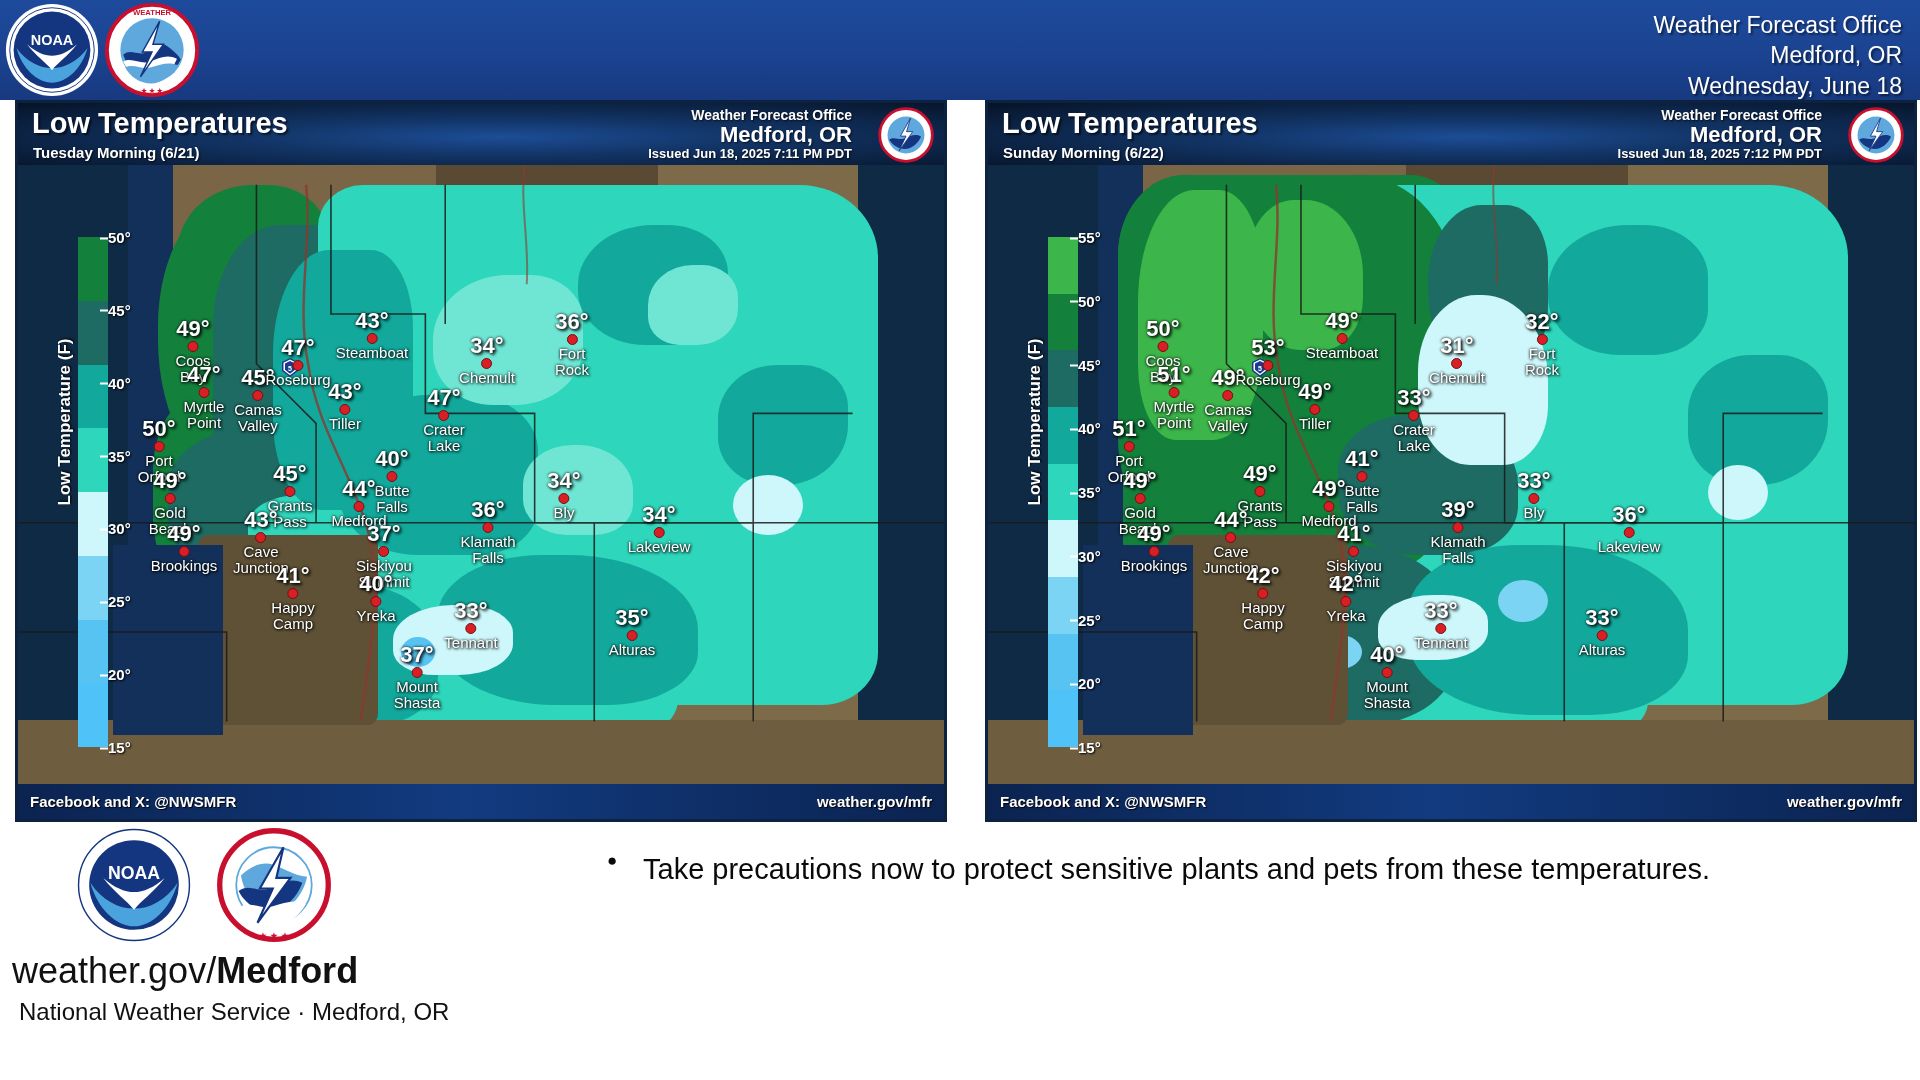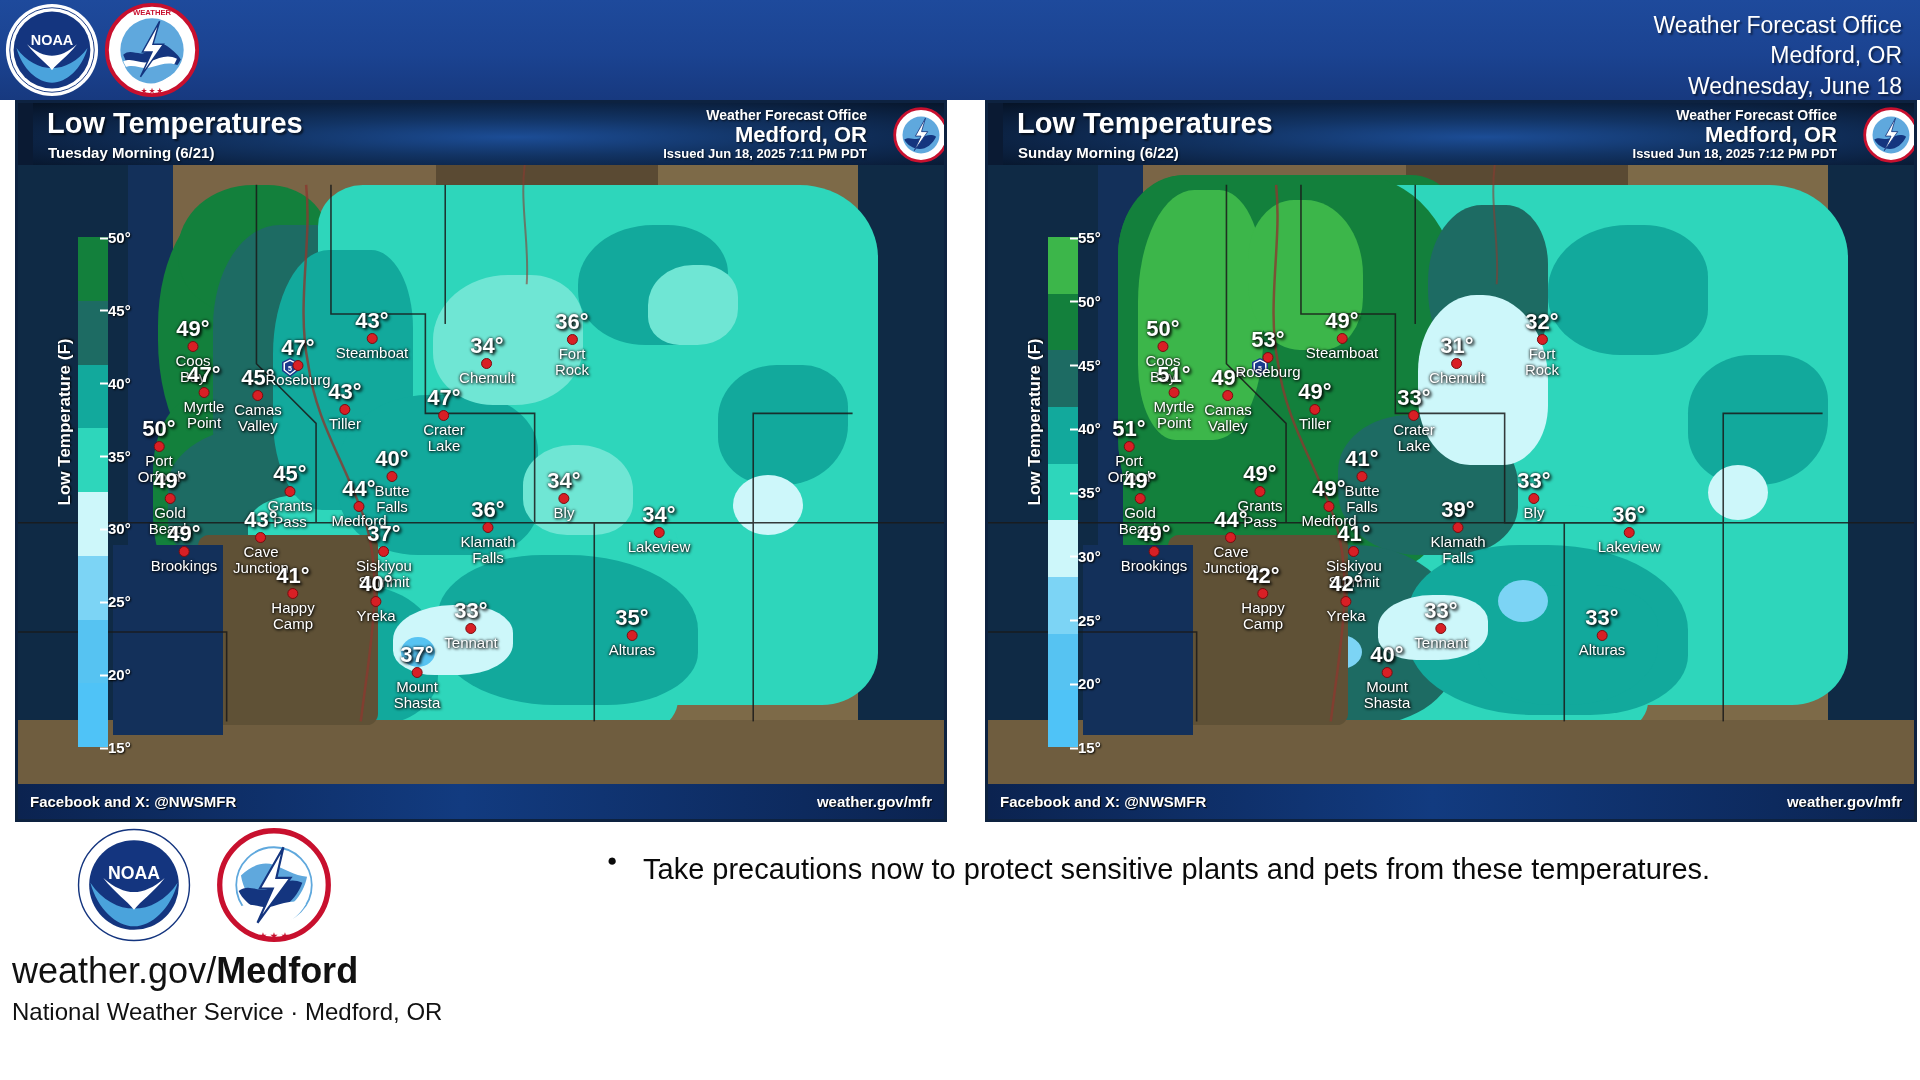--- a/index.html
+++ b/index.html
@@ -25,21 +25,21 @@
 
   
   .map-panel{
     position:absolute; top:100px; width:932px; height:722px;
     background:#0a1a33; border:3px solid #0d2240; overflow:hidden;
   }
   #map-left { left:15px; }
   #map-right{ left:985px; }
 
   .map-titlebar{
-    position:absolute; left:15px; top:0; width:100%; height:62px;
+    position:absolute; left:0; top:0; width:100%; height:62px;
     background:radial-gradient(ellipse at 52% 55%, #1c4d96 0%, #123465 38%, #061326 100%);
   }
   .map-title{
     position:absolute; left:14px; top:4px; color:#fff;
     font-size:29px; font-weight:bold; text-shadow:2px 2px 2px rgba(0,0,0,.6);
   }
   .map-subtitle{
     position:absolute; left:15px; top:41px; color:#fff;
     font-size:15px; font-weight:bold; text-shadow:1px 1px 2px rgba(0,0,0,.7);
   }
@@ -101,21 +101,21 @@
 
   
   .shield{ position:absolute; width:16px; height:19px; }
 
   
   .bottom{ position:absolute; left:0; top:822px; width:1920px; height:258px;
            background:#fff; }
   .brand-logos{ position:absolute; left:75px; top:4px; display:flex; gap:22px; }
   .brand-url{ position:absolute; left:12px; top:128px; font-size:36px; color:#111; }
   .brand-url b{ font-weight:bold; }
-  .brand-line2{ position:absolute; left:12px; top:176px; font-size:24px; color:#111; }
+  .brand-line2{ position:absolute; left:19px; top:176px; font-size:24px; color:#111; }
   .brand-line3{ position:absolute; left:12px; top:206px; font-size:24px; color:#111; }
 
   .bullets{ position:absolute; left:595px; top:30px; width:1310px; }
   .bullet{ position:relative; padding-left:48px; font-size:29px; color:#0a0a0a;
            line-height:1.18; margin-bottom:6px; }
   .bullet:before{ content:"\25CF"; position:absolute; left:12px; top:-1px;
                   font-size:17px; }
 </style>
 </head>
 <body>
@@ -536,21 +536,21 @@
           <span class="temp">49°</span>
           <span class="dot"></span>
           <span class="name">Brookings</span>
         </div>
         <div class="city" style="left: 240px; top: 202px;">
           <span class="temp">49°</span>
           <span class="dot"></span>
           <span class="name">Camas
 Valley</span>
         </div>
-        <div class="city" style="left: 280px; top: 164px;">
+        <div class="city" style="left: 280px; top: 172px;">
           <span class="temp">53°</span>
           <span class="dot"></span>
           <span class="name">Roseburg</span>
         </div>
         <div class="city" style="left: 327px; top: 216px;">
           <span class="temp">49°</span>
           <span class="dot"></span>
           <span class="name">Tiller</span>
         </div>
         <div class="city" style="left: 354px; top: 145px;">

